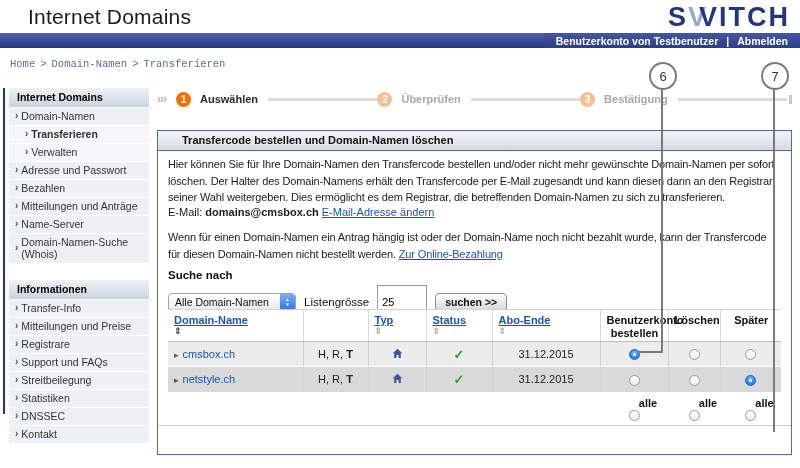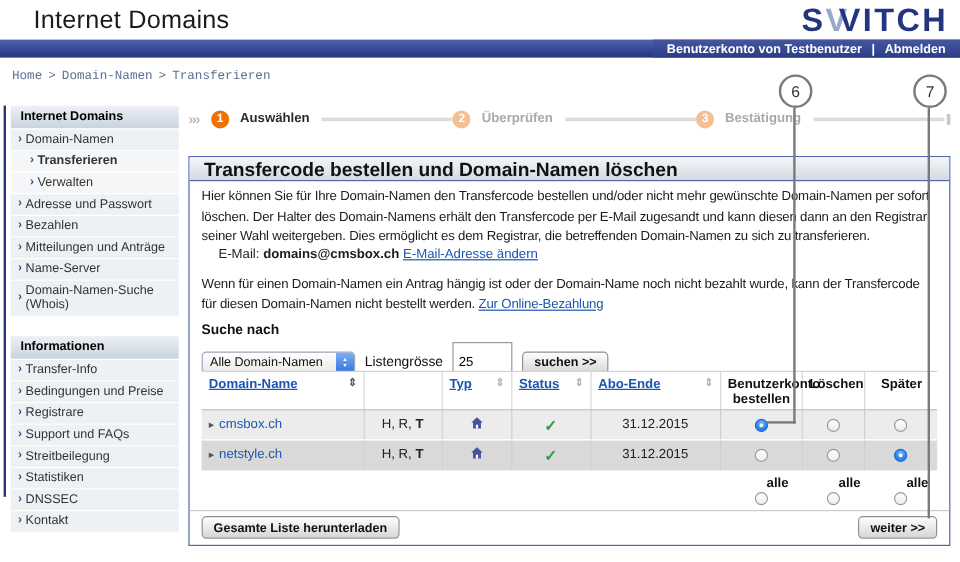--- a/index.html
+++ b/index.html
@@ -42,24 +42,24 @@
   .wiz-num.off { background:#f4bf92; }
   .wiz-label { font-size:11px; font-weight:bold; color:#2b2b2b; margin:0 10px 0 9px; white-space:nowrap; }
   .wiz-label.off { color:#a9a9a9; }
   .wiz-line { flex:1; height:3px; background:#dcdcdc; }
   .wiz-tick { width:3px; height:9px; background:#c9c9c9; margin-left:2px; }
 
   
   .panel { position:absolute; left:157px; top:130px; width:635px; height:325px;
            border:1px solid #5068ad; background:#fff; }
   .panel-title { height:20px; background:linear-gradient(#f4f6f8,#d4dae3); border-bottom:1px solid #5068ad;
-                 font-size:16px; font-weight:bold; color:#111; padding:3px 12px; }
+                 font-size:11px; font-weight:bold; color:#111; padding:3px 24px; }
   .p-intro { position:absolute; left:10px; right:10px; top:25px; font-size:11px; line-height:16.5px;
              color:#1c1c1c; letter-spacing:-0.15px; height:52px; overflow:hidden; }
-  .p-email { position:absolute; left:24px; top:75px; font-size:11px; color:#1c1c1c; }
+  .p-email { position:absolute; left:10px; top:75px; font-size:11px; color:#1c1c1c; }
   .p-email b { font-weight:bold; }
   .p-note  { position:absolute; left:10px; right:10px; top:98px; font-size:11px; line-height:16.5px;
              color:#1c1c1c; letter-spacing:-0.15px; }
   a.blue-link { color:#1a56b0; text-decoration:underline; cursor:pointer; }
 
   .search-label { position:absolute; left:10px; top:138px; font-size:11.5px; font-weight:bold; color:#111; }
   .search-row { position:absolute; left:10px; top:154px; display:flex; align-items:center; gap:8px; }
   .mac-select { display:flex; align-items:center; width:128px; height:19px; border:1px solid #9aa5b8; border-radius:4px;
                 background:linear-gradient(#fff,#e9e9e9); overflow:hidden; cursor:pointer; }
   .mac-select .val { flex:1; font-size:10.5px; color:#111; padding-left:6px; white-space:nowrap; }
@@ -70,21 +70,21 @@
   .btn { height:19px; border:1px solid #909090; border-radius:4px; background:linear-gradient(#fefefe,#d6d6d6);
          font-size:10.5px; font-weight:bold; color:#111; padding:0 9px; cursor:pointer; font-family:"Liberation Sans",sans-serif;text-align:right; }
 
   
   .dtable-wrap { position:absolute; left:10px; right:10px; top:178px; }
   table.dtable { border-collapse:collapse; width:613px; table-layout:fixed; }
   .dtable th { height:32px; vertical-align:top; padding:4px 5px 0 6px; border-right:1px solid #d8d8d8;
                border-top:1px solid #d2d2d2; border-bottom:1px solid #bdbdbd; background:#fff; text-align:left; }
   .dtable th:last-child, .dtable td:last-child { border-right:none; }
   .dtable th a { font-size:11px; font-weight:bold; color:#1a56b0; text-decoration:underline; cursor:pointer; }
-  .th-flex { display:flex; justify-content:space-between; align-items:flex-start; }
+  .th-flex { display:flex; justify-content:flex-end; align-items:flex-start;flex-direction:column; }
   .sort { font-size:9px; color:#555; cursor:pointer; line-height:11px; }
   .sort.dim { color:#b3b3b3; }
   .th-plain { font-size:11px; font-weight:bold; color:#111; text-align:center; line-height:13px; }
   .dtable td { height:25px; font-size:11px; color:#222; border-right:1px solid #cfcfcf; text-align:center; vertical-align:middle; }
   .dtable tr.r0 td { background:#ececec; border-bottom:1px solid #fff; }
   .dtable tr.r1 td { background:#d9d9d9; }
   .cell-domain { text-align:left !important; padding-left:6px; }
   .row-arr { color:#555; font-size:9px; margin-right:4px; }
   a.domain-link { color:#1a56b0; text-decoration:none; cursor:pointer; }
   .check { color:#2f9e44; font-weight:bold; font-size:13px; }
@@ -167,21 +167,21 @@
         <span>Domain-Namen-Suche (Whois)</span>
       </div>
     <div class="side-gap"></div>
     <div class="side-header">Informationen</div>
     <div class="side-item">
         <span class="arr">›</span>
         <span>Transfer-Info</span>
       </div>
     <div class="side-item">
         <span class="arr">›</span>
-        <span>Bedingungen und Preise</span>
+        <span>Mitteilungen und Preise</span>
       </div>
     <div class="side-item">
         <span class="arr">›</span>
         <span>Registrare</span>
       </div>
     <div class="side-item">
         <span class="arr">›</span>
         <span>Support und FAQs</span>
       </div>
     <div class="side-item">
@@ -340,24 +340,20 @@
         <span class="alle-lbl">alle</span>
         <span class="radio"></span>
       </div>
       <div class="alle-cell ac-3">
         <span class="alle-lbl">alle</span>
         <span class="radio"></span>
       </div>
     </div>
 
     <div class="panel-sep"></div>
-    <div class="panel-footer">
-      <button class="btn">Gesamte Liste herunterladen</button>
-      <button class="btn">weiter &gt;&gt;</button>
-    </div>
   </div>
 
   <div class="co-line" style="left:661px; top:90px; width:2px; height:263px;"></div>
   <div class="co-line" style="left:639px; top:351px; width:24px; height:2px;"></div>
   <div class="co-line" style="left:773px; top:90px; width:2px; height:342px;"></div>
   <div class="co-circle" style="left:649px; top:62px;">6</div>
   <div class="co-circle" style="left:761px; top:62px;">7</div>
 
 </div>
 

